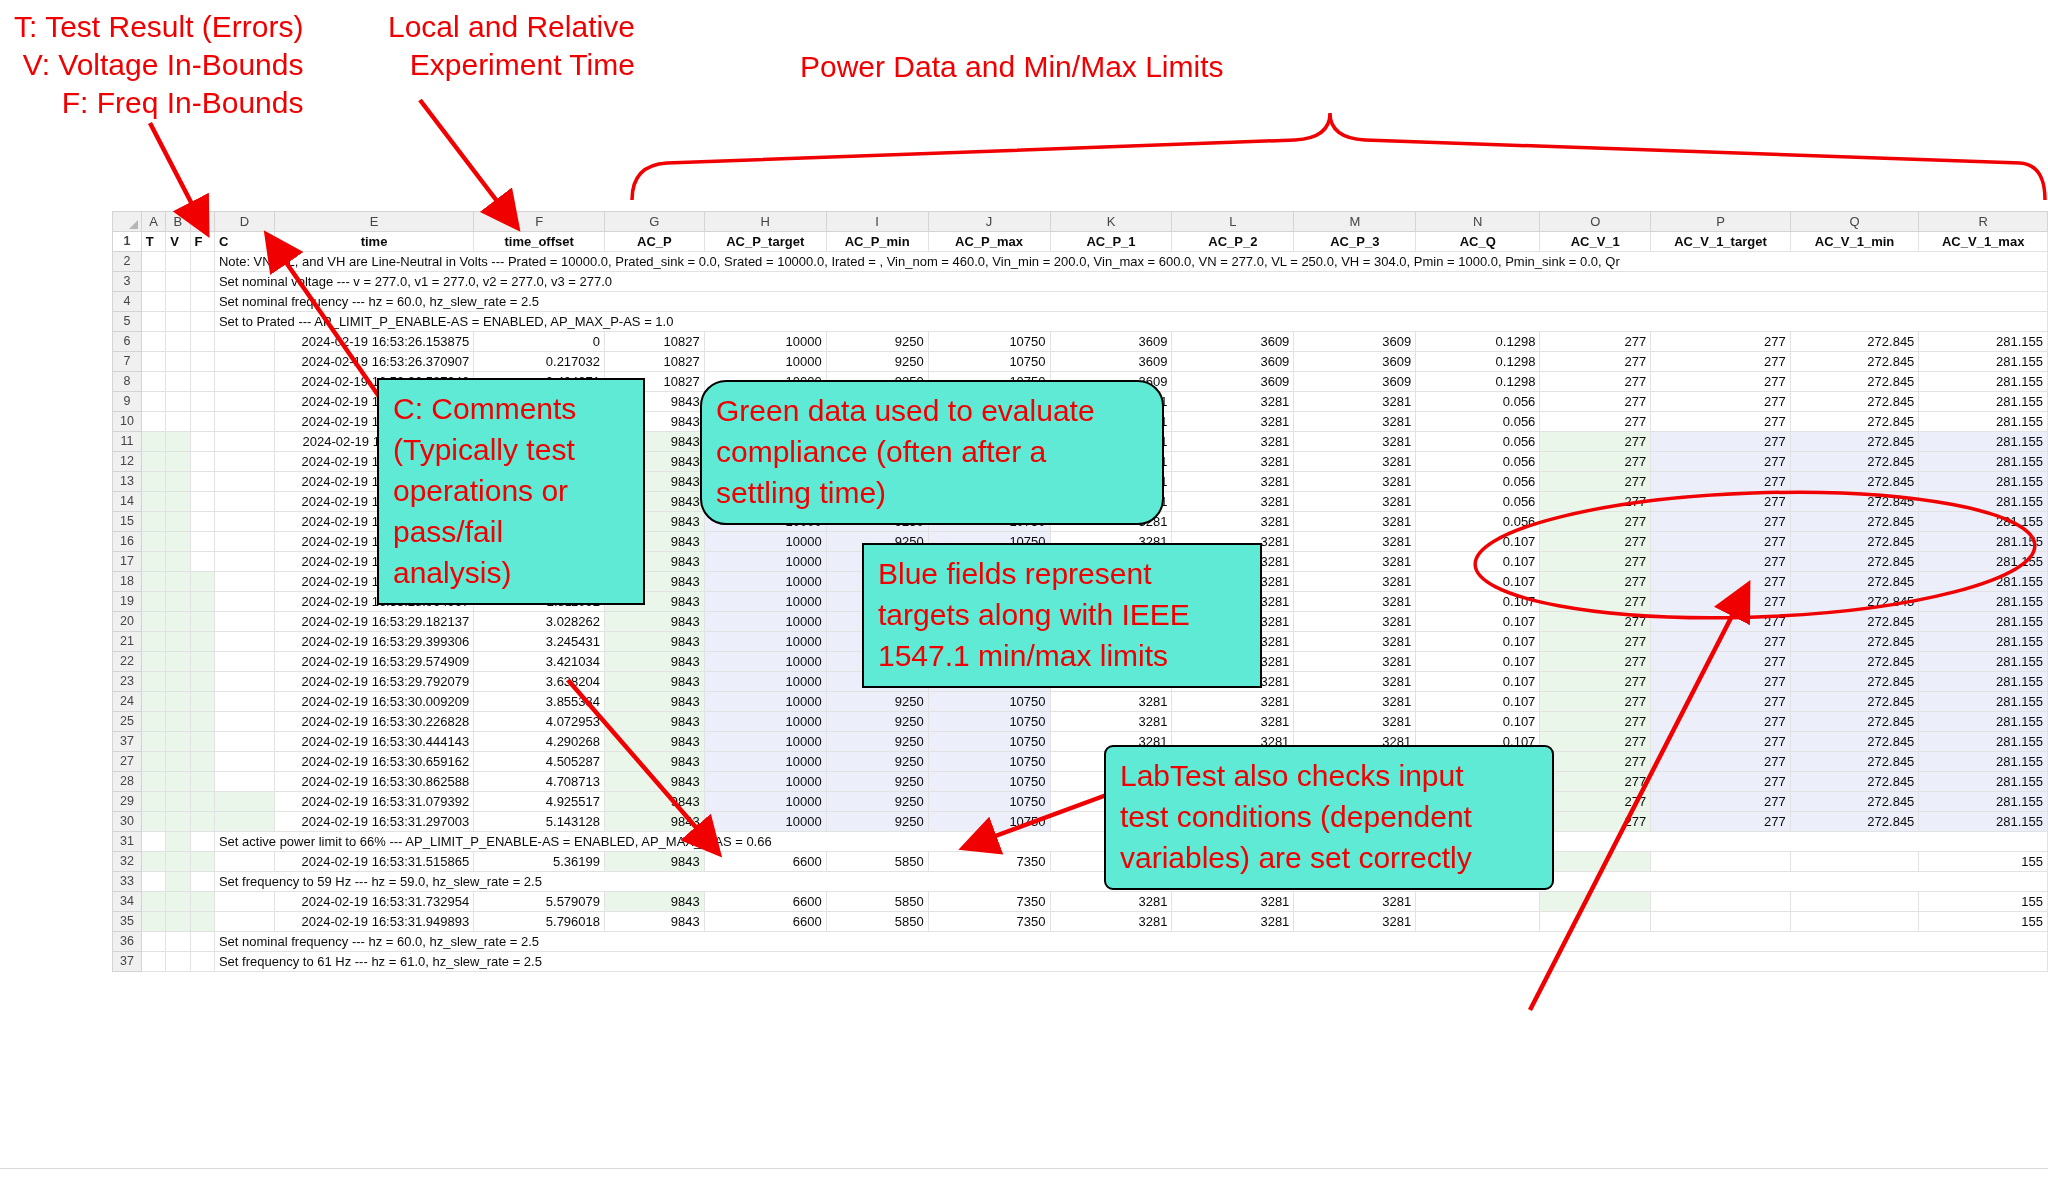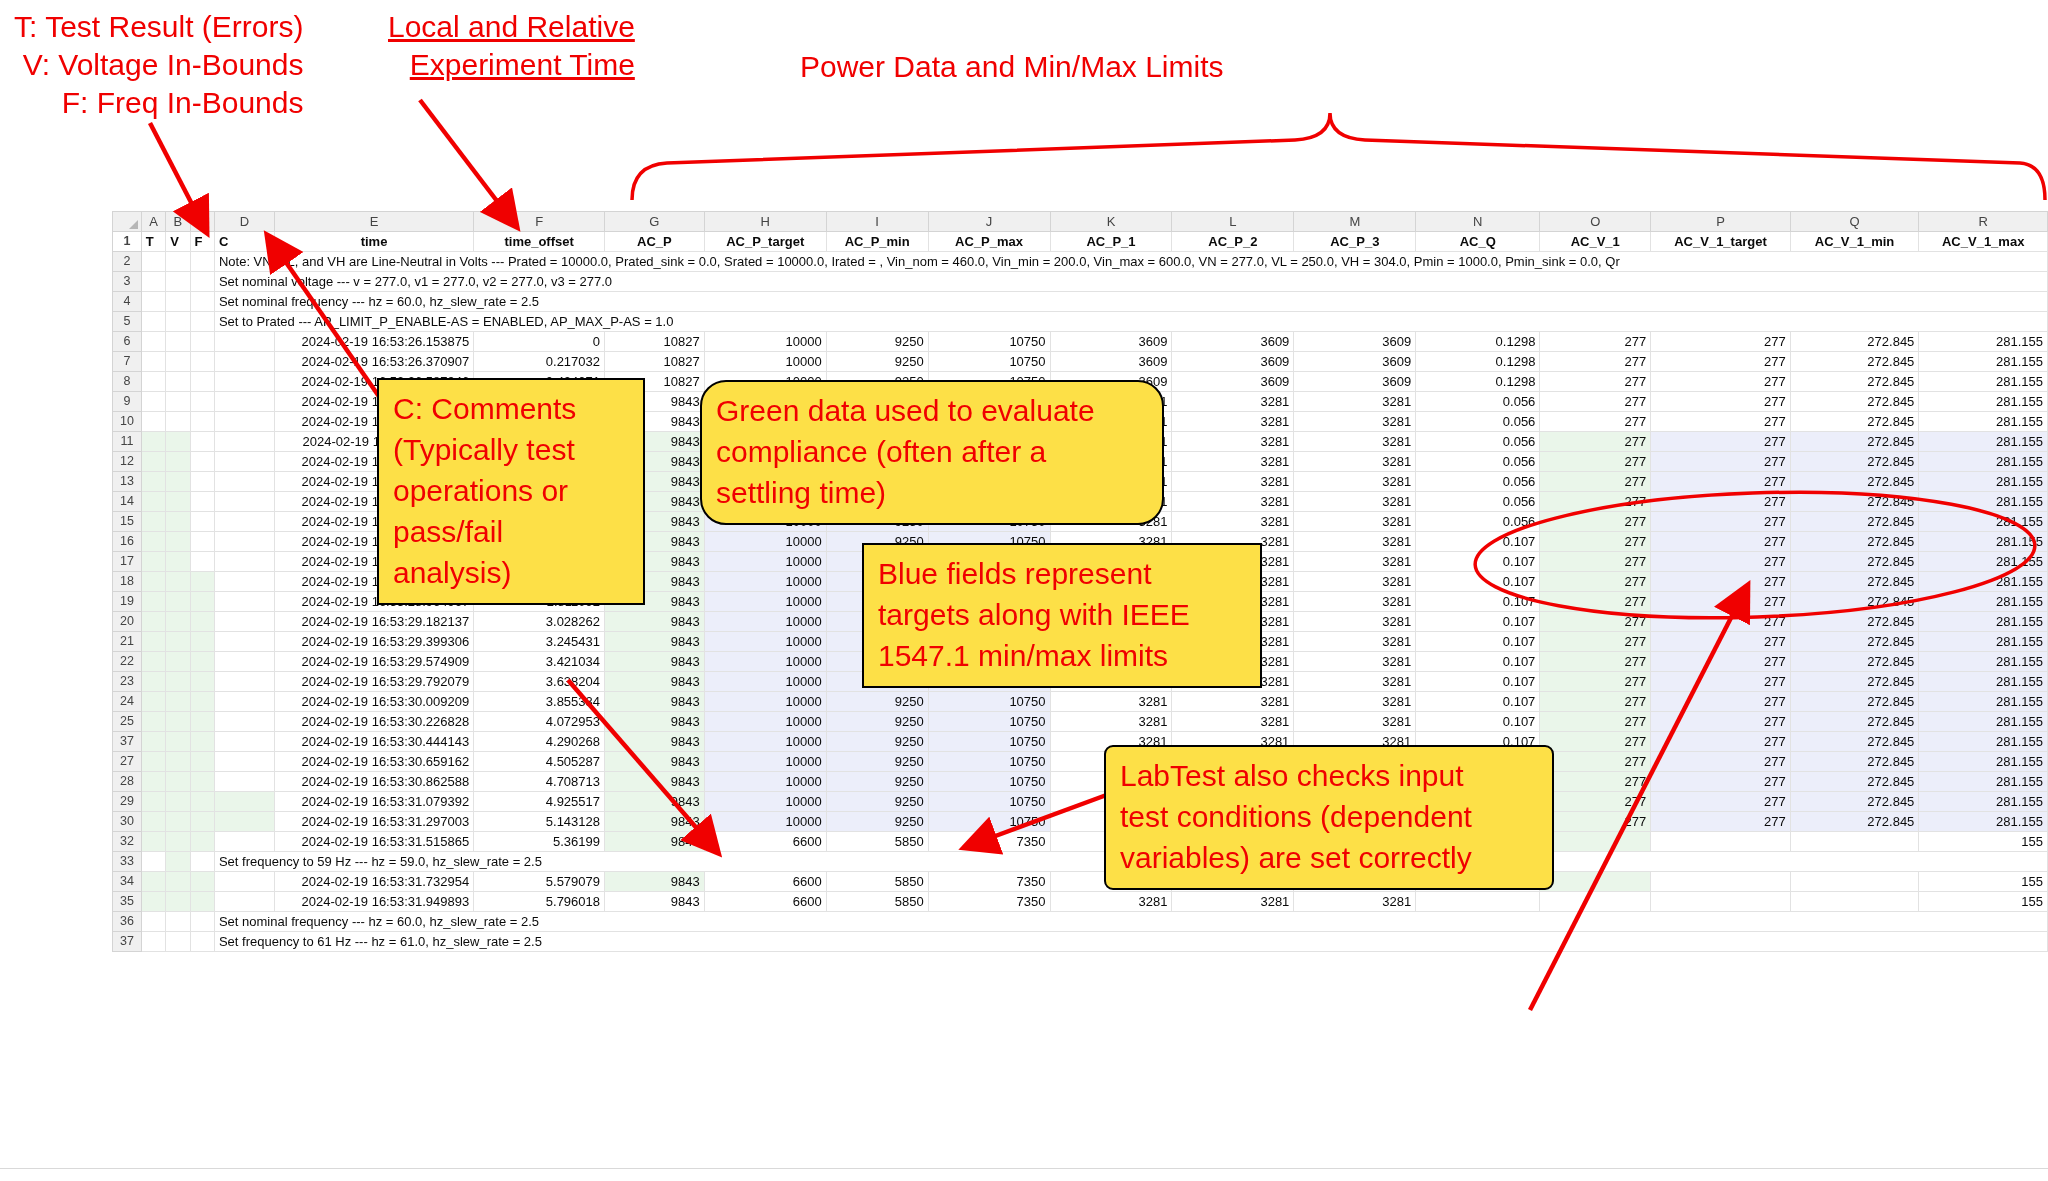--- a/index.html
+++ b/index.html
@@ -79,21 +79,21 @@
   .ann {
     position: absolute;
     color: #f00000;
     font-family: "Liberation Sans", sans-serif;
     font-weight: normal;
     white-space: pre-line;
   }
   .ann-head { font-size: 30px; line-height: 38px; text-align: right; }
   .ann-box {
     position: absolute;
-    background: #fde047;
+    background: #5eead4;
     border: 2.5px solid #000;
     color: #f00000;
     font-size: 30px;
     line-height: 41px;
     padding: 8px 12px 10px 14px;
     white-space: pre-line;
   }
   svg.overlay {
     position:absolute; left:0; top:0;
     width:2048px; height:1181px;
@@ -724,20 +724,27 @@
           <td class="num">3281</td>
           <td class="num">3281</td>
           <td class="num">3281</td>
           <td class="num">0.2446</td>
           <td class="num g">277</td>
           <td class="num b">277</td>
           <td class="num b">272.845</td>
           <td class="num b">281.155</td>
         </tr>
         <tr>
+          <td class="rownum">31</td>
+          <td class="w"></td>
+          <td class="g"></td>
+          <td class="w"></td>
+          <td colspan="15" class="comment">Set active power limit to 66% --- AP_LIMIT_P_ENABLE-AS = ENABLED, AP_MAX_P-AS = 0.66</td>
+        </tr>
+        <tr>
           <td class="rownum">32</td>
           <td class="g"></td>
           <td class="g"></td>
           <td class="g"></td>
           <td class="w"></td>
           <td class="num">2024-02-19 16:53:31.515865</td>
           <td class="num">5.36199</td>
           <td class="num g">9843</td>
           <td class="num">6600</td>
           <td class="num">5850</td>
@@ -838,21 +845,21 @@
 
     <ellipse cx="1755" cy="555" rx="280" ry="62" stroke="#f00000" stroke-width="3.5" fill="none" transform="rotate(-2 1755 555)"></ellipse>
 
     <path d="M1530,1010 L1735,610" stroke="#f00000" stroke-width="4.5" fill="none" marker-end="url(#ah)"></path>
   </svg>
 
   <div class="ann ann-head" style="left:14px; top:8px;">T: Test Result (Errors)
 V: Voltage In-Bounds
 F: Freq In-Bounds</div>
 
-  <div class="ann ann-head" style="left:388px; top:8px;text-decoration:underline;">Local and Relative
+  <div class="ann ann-head" style="left:388px; top:8px;">Local and Relative
 Experiment Time</div>
 
   <div class="ann ann-head" style="left:800px; top:48px;">Power Data and Min/Max Limits</div>
 
   <div class="ann-box" style="left:377px; top:378px; width:268px;">C: Comments
 (Typically test
 operations or
 pass/fail
 analysis)</div>
 

